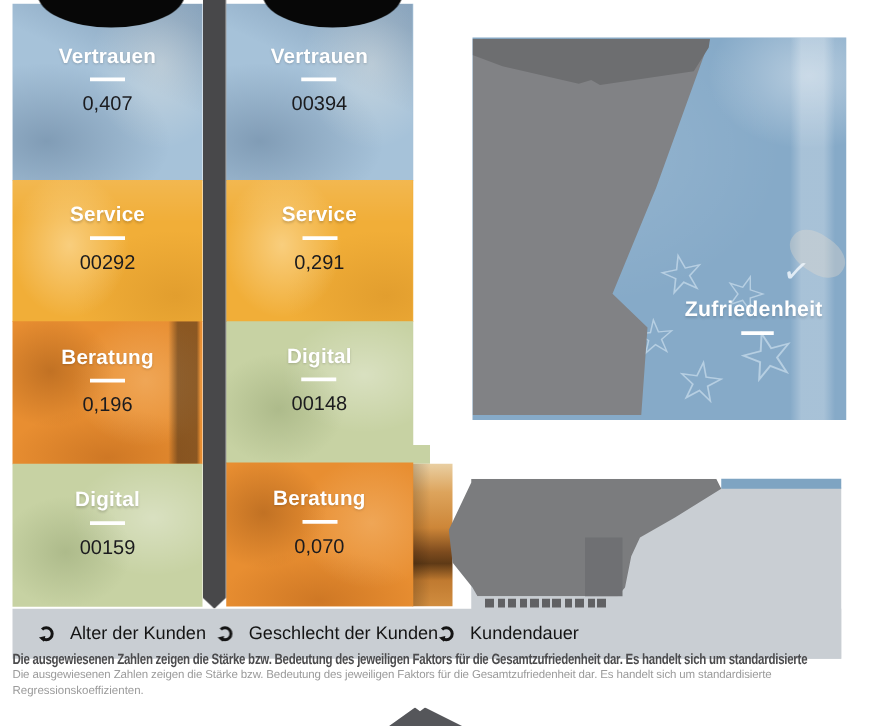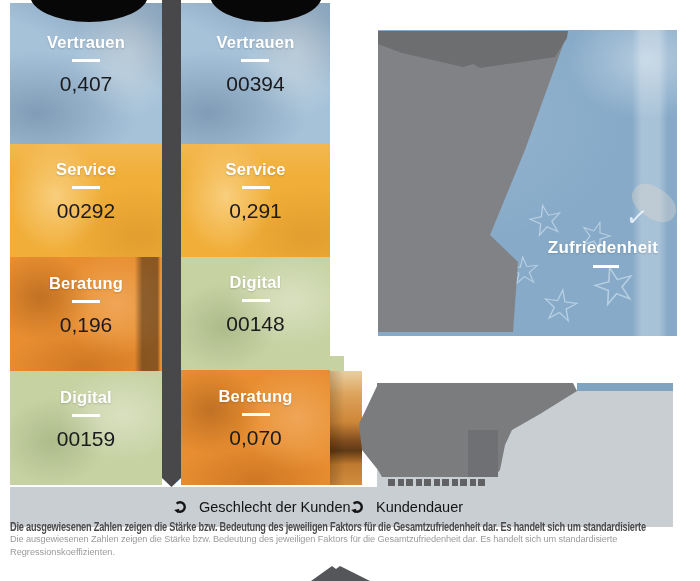--- a/index.html
+++ b/index.html
@@ -9,21 +9,21 @@
   
   .ellipse{position:absolute;background:#070707;border-radius:50%;}
 
   
   .block{position:absolute;display:flex;flex-direction:column;align-items:center;
          justify-content:center;transform:translateZ(0);}
   .block .inner{display:flex;flex-direction:column;align-items:center;transform:translateY(-9px);}
   .blabel{color:#fff;font-weight:700;font-size:16.5px;letter-spacing:.2px;
           text-shadow:0 1px 2px rgba(0,0,0,.18);}
   .bline{width:28px;height:3px;background:#fff;margin:7px 0 10px 0;}
-  .bvalue{color:#1b1b1e;font-size:21px;}
+  .bvalue{color:#1b1b1e;font-size:16px;}
 
   .t-blue{background:
       radial-gradient(90px 110px at 78% 34%, rgba(255,246,232,.32), rgba(255,246,232,0) 62%),
       linear-gradient(205deg, rgba(38,68,104,.26) 10%, rgba(38,68,104,0) 42%),
       radial-gradient(150px 95px at 18% 78%, rgba(32,58,90,.28), rgba(32,58,90,0) 66%),
       #a6c2d9;}
   .t-amber{background:
       radial-gradient(72px 88px at 30% 46%, rgba(255,232,182,.55), rgba(255,232,182,0) 66%),
       radial-gradient(130px 85px at 86% 82%, rgba(198,128,28,.35), rgba(198,128,28,0) 62%),
       linear-gradient(180deg, rgba(255,255,255,.12), rgba(255,255,255,0) 30%),
@@ -169,20 +169,27 @@
   <div class="ellipse" style="left:210px;top:-32px;width:112px;height:54px"></div>
 
   <div class="divider"></div>
 
   <div class="strip-green"></div>
   <div class="strip-photo"></div>
 
   <div class="backdrop-right"></div>
   <div class="blue-strip"></div>
   <div class="controls-bar">
+    <div class="control-item" style="left:20px">
+      <svg class="icon-rotate" width="14" height="14" viewBox="0 0 20 20">
+        <path d="M5.2 5.2 A6.8 6.8 0 1 1 5.2 14.8" fill="none" stroke="#141414" stroke-width="3.4"></path>
+        <polygon points="9,12.6 7.4,19 1.6,14.4" fill="#141414"></polygon>
+      </svg>
+      <span>Alter der Kunden</span>
+    </div>
     <div class="control-item" style="left:340px">
       <svg class="icon-rotate" width="14" height="14" viewBox="0 0 20 20">
         <path d="M5.2 5.2 A6.8 6.8 0 1 1 5.2 14.8" fill="none" stroke="#141414" stroke-width="3.4"></path>
         <polygon points="9,12.6 7.4,19 1.6,14.4" fill="#141414"></polygon>
       </svg>
       <span>Kundendauer</span>
     </div>
     <div class="control-item" style="left:163px">
       <svg class="icon-rotate" width="14" height="14" viewBox="0 0 20 20">
         <path d="M5.2 5.2 A6.8 6.8 0 1 1 5.2 14.8" fill="none" stroke="#141414" stroke-width="3.4"></path>

